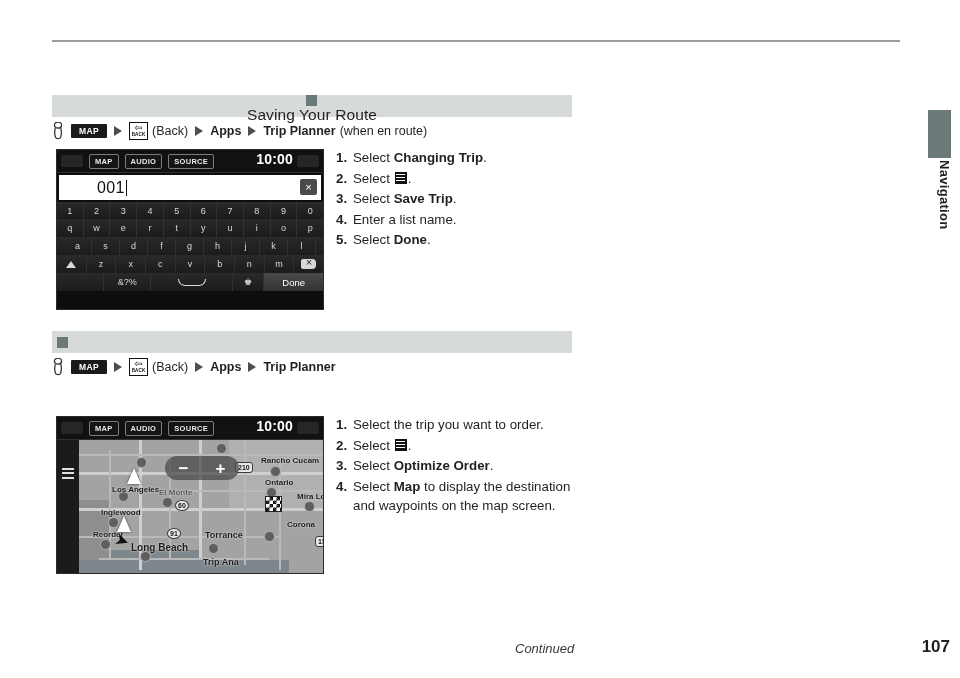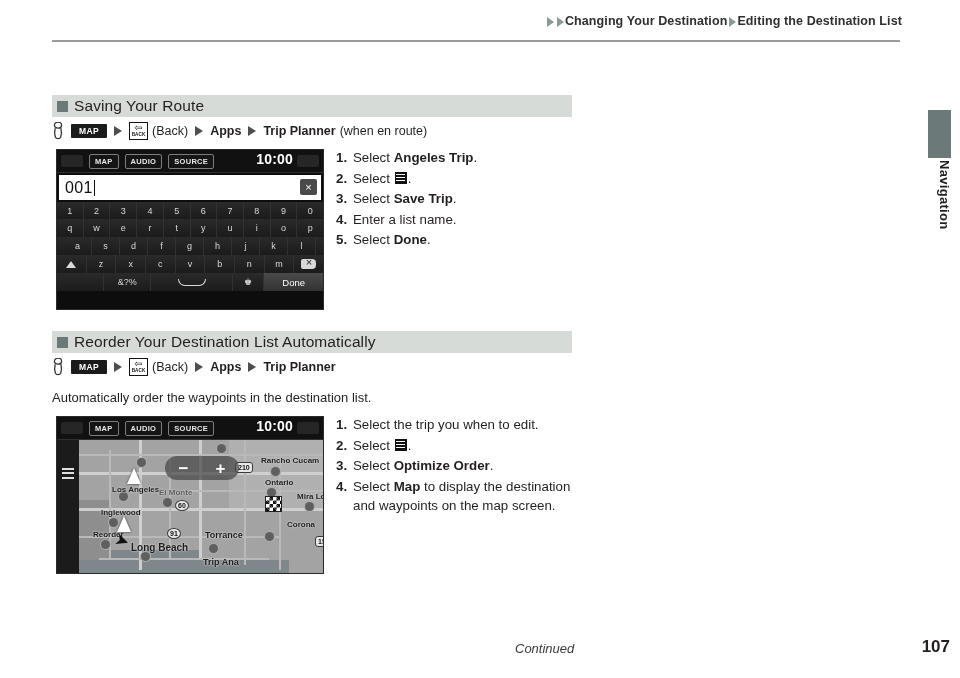--- a/index.html
+++ b/index.html
@@ -125,21 +125,21 @@
     position:absolute;right:30px;top:1px;color:#fff;font-size:14px;font-weight:bold;
     letter-spacing:0.2px;
   }
   .dev-top .knob-r{
     position:absolute;right:4px;top:5px;width:22px;height:12px;border-radius:2px;background:#262626;
   }
 
   
   .kb-input{
     height:25px;background:#fff;margin:2px;position:relative;
-    display:flex;align-items:center;
+    display:flex;align-items:center;padding-left:32px;
   }
   .kb-input .val{
     font-size:16px;color:#111;margin-left:6px;letter-spacing:0.3px;
   }
   .kb-input .caret{
     display:inline-block;width:1.5px;height:16px;background:#111;margin-left:1px;vertical-align:-3px;
   }
   .kb-input .clr{
     position:absolute;right:4px;top:4px;width:17px;height:16px;background:#4a4a4a;
     color:#fff;font-size:11px;display:flex;align-items:center;justify-content:center;border-radius:2px;
@@ -228,33 +228,26 @@
   .watermark{
     position:absolute;left:560px;top:644px;font-size:26px;color:#c9c9c9;
     letter-spacing:-0.4px;font-family:"Liberation Sans", sans-serif;
   }
 </style>
 </head>
 <body>
 
 <div class="page">
 
-  <div class="hdr">
-    <span class="tri"></span>
-      <span class="tri dark"></span>
-      <span>Changing Your Destination</span>
-      <span class="tri dark"></span>
-      <span>Editing the Destination List</span>
-  </div>
   <div class="rule"></div>
 
   <div class="sidetab"></div>
   <div class="sidelabel">Navigation</div>
 
-  <div class="sechdr" style="top:95px;">
+  <div class="sechdr" style="top:95px;flex-direction:column;">
     <span class="bullet"></span>
     <span class="t">Saving Your Route</span>
   </div>
 
   <div class="navpath" style="top:121px;">
     <span class="handicon">
       <svg width="12" height="18" viewBox="0 0 12 18">
         <ellipse cx="6" cy="3.2" rx="3.6" ry="3" fill="none" stroke="#333" stroke-width="1.3"></ellipse>
         <path d="M3.2 6.2 C2.4 9.5 2.4 12.5 3.4 15.3 C4.1 17 8 17 8.7 15.3 C9.7 12.5 9.7 9.5 8.9 6.2" fill="none" stroke="#333" stroke-width="1.3"></path>
       </svg>
@@ -352,21 +345,21 @@
           <span class="spacebar"></span>
         </span>
       <span class="key">♚</span>
       <span class="key done">Done</span>
     </div>
   </div>
 
   <div class="steps" style="left:336px;top:148px;width:240px;">
     <div class="row">
       <span class="num">1.</span>
-      <span class="txt"><span>Select </span><b>Angeles Trip</b><span>.</span></span>
+      <span class="txt"><span>Select </span><b>Changing Trip</b><span>.</span></span>
     </div>
     <div class="row">
       <span class="num">2.</span>
       <span class="txt"><span>Select </span><span class="menu-glyph"><i></i><i></i><i></i></span><span>.</span></span>
     </div>
     <div class="row">
       <span class="num">3.</span>
       <span class="txt"><span>Select </span><b>Save Trip</b><span>.</span></span>
     </div>
     <div class="row">
@@ -374,21 +367,20 @@
       <span class="txt">Enter a list name.</span>
     </div>
     <div class="row">
       <span class="num">5.</span>
       <span class="txt"><span>Select </span><b>Done</b><span>.</span></span>
     </div>
   </div>
 
   <div class="sechdr" style="top:331px;">
     <span class="bullet"></span>
-    <span class="t">Reorder Your Destination List Automatically</span>
   </div>
 
   <div class="navpath" style="top:357px;">
     <span class="handicon">
       <svg width="12" height="18" viewBox="0 0 12 18">
         <ellipse cx="6" cy="3.2" rx="3.6" ry="3" fill="none" stroke="#333" stroke-width="1.3"></ellipse>
         <path d="M3.2 6.2 C2.4 9.5 2.4 12.5 3.4 15.3 C4.1 17 8 17 8.7 15.3 C9.7 12.5 9.7 9.5 8.9 6.2" fill="none" stroke="#333" stroke-width="1.3"></path>
       </svg>
     </span>
     <span class="btn-map">MAP</span>
@@ -397,21 +389,20 @@
       <span class="arr">⇦</span>
       <span class="lbl">BACK</span>
     </span>
     <span class="plain">(Back)</span>
     <span class="ptri"></span>
     <span class="bold">Apps</span>
     <span class="ptri"></span>
     <span class="bold">Trip Planner</span>
   </div>
 
-  <div class="para" style="top:390px;">Automatically order the waypoints in the destination list.</div>
 
   <div class="device" style="left:56px;top:416px;width:268px;height:158px;">
     <div class="dev-top">
       <span class="knob"></span>
       <span class="tb">MAP</span>
       <span class="tb">AUDIO</span>
       <span class="tb">SOURCE</span>
       <span class="clock">10:00</span>
       <span class="knob-r"></span>
     </div>
@@ -486,21 +477,21 @@
           <span class="zi">−</span>
           <span class="zi">+</span>
         </div>
       </div>
     </div>
   </div>
 
   <div class="steps" style="left:336px;top:415px;width:240px;">
     <div class="row">
       <span class="num">1.</span>
-      <span class="txt">Select the trip you when to edit.</span>
+      <span class="txt">Select the trip you want to order.</span>
     </div>
     <div class="row">
       <span class="num">2.</span>
       <span class="txt"><span>Select </span><span class="menu-glyph"><i></i><i></i><i></i></span><span>.</span></span>
     </div>
     <div class="row">
       <span class="num">3.</span>
       <span class="txt"><span>Select </span><b>Optimize Order</b><span>.</span></span>
     </div>
     <div class="row">

